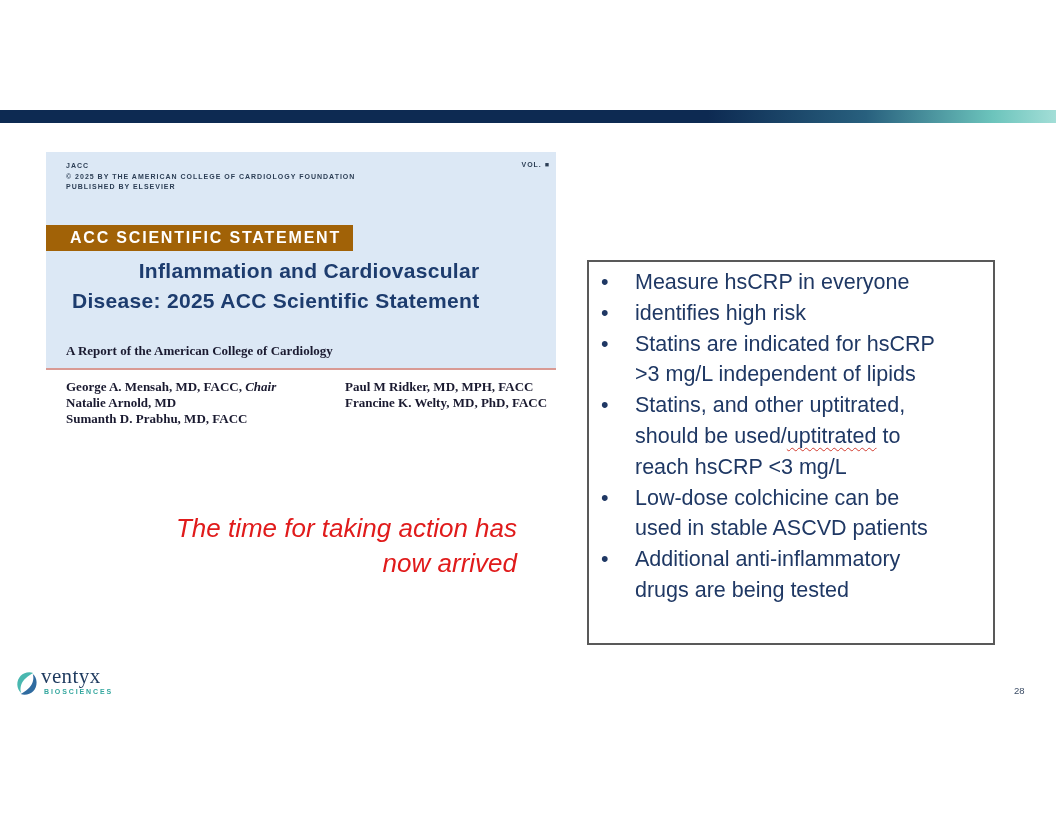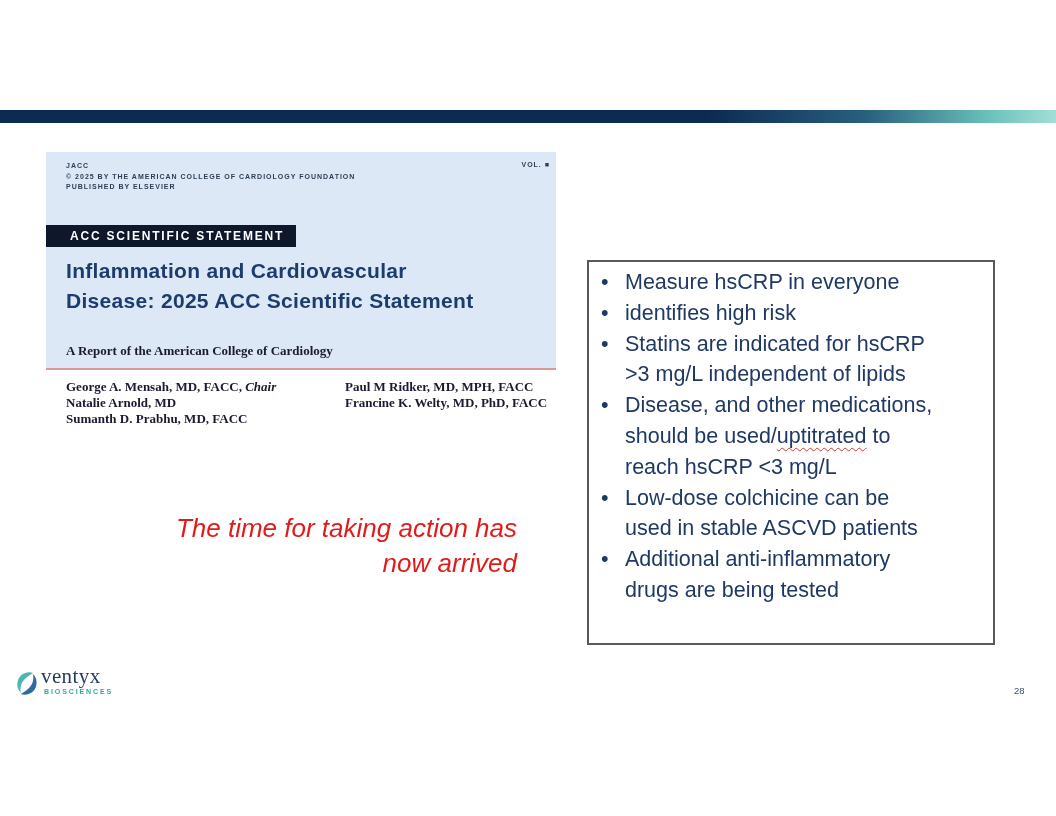--- a/index.html
+++ b/index.html
@@ -11,42 +11,42 @@
   .top-bar { position:absolute; left:0; top:110px; width:1056px; height:13px;
              background:linear-gradient(90deg,#0d2a52 0%,#0d2a52 67%,#28607e 82%,#6cc4bc 94%,#a3ded7 100%); }
 
   
   .journal-card { position:absolute; left:46px; top:152px; width:510px; height:276px; }
   .card-blue { position:absolute; left:0; top:0; width:510px; height:216px; background:#dce8f5; }
   .card-header { position:absolute; left:20px; top:9px; color:#2c3e55; font-size:7px;
                  font-weight:bold; letter-spacing:1px; line-height:10.5px; }
   .card-vol { position:absolute; right:6px; top:9px; color:#2c3e55; font-size:7px;
               font-weight:bold; letter-spacing:1px; }
-  .badge { position:absolute; left:0; top:73px; background:#0f172a; color:#ffffff;
-           font-size:12px; font-weight:bold; letter-spacing:1.8px; padding:4px 12px 4px 24px; }
-  .card-title { position:absolute; left:20px; top:104px; color:#1d3c6e; font-size:21px;
-                font-weight:bold; letter-spacing:0.3px; line-height:30px; white-space:nowrap; }
+  .badge { position:absolute; left:0; top:73px; background:#a16207; color:#ffffff;
+           font-size:16px; font-weight:bold; letter-spacing:1.8px; padding:4px 12px 4px 24px; }
+  .card-title { position:absolute; left:26px; top:104px; color:#1d3c6e; font-size:21px;
+                font-weight:bold; letter-spacing:0.3px; line-height:30px; white-space:nowrap;text-align:right; }
   .card-subtitle { position:absolute; left:20px; top:177px; color:#1a1a30;
                    font-family:"Liberation Serif", serif; font-weight:bold; font-size:13px;margin-top:14px; }
   .pink-rule { position:absolute; left:0; top:216px; width:510px; height:2px; background:#d99a94; }
   .authors-left  { position:absolute; left:20px;  top:227px; }
   .authors-right { position:absolute; left:299px; top:227px; }
   .authors-left div, .authors-right div {
       color:#1a1a30; font-family:"Liberation Serif", serif; font-weight:bold;
       font-size:13px; line-height:16px; white-space:nowrap; }
 
   
   .tagline { position:absolute; left:85px; top:511px; width:432px; text-align:right;
              color:#e01b1b; font-style:italic; font-size:26px; line-height:35px; }
 
   
   .bullet-box { position:absolute; left:587px; top:260px; width:408px; height:385px;
                 border:2px solid #595959; background:#ffffff; }
   .bullet-box ul { list-style:none; margin:0; padding:5px 4px 5px 0; }
-  .bullet-box li { position:relative; padding-left:36px; color:#1f3864;
+  .bullet-box li { position:relative; padding-left:46px; color:#1f3864;
                    font-size:21.5px; line-height:30.8px; }
   .bullet-box li::before { content:"\2022"; position:absolute; left:12px; top:0;
                            color:#1f3864; }
   .squiggle { text-decoration-line:underline; text-decoration-style:wavy;
               text-decoration-color:#d23b2f; text-decoration-thickness:1px;
               text-underline-offset:4px; }
 
   
   .logo { position:absolute; left:13px; top:666px; width:120px; height:38px; }
   .logo-mark { position:absolute; left:0; top:3px; }
@@ -103,21 +103,21 @@
           <div>Measure hsCRP in everyone</div>
         </li>
         <li>
           <div>identifies high risk</div>
         </li>
         <li>
           <div>Statins are indicated for hsCRP</div>
           <div>&gt;3 mg/L independent of lipids</div>
         </li>
         <li>
-          <div>Disease, and other medications,</div>
+          <div>Statins, and other uptitrated,</div>
           <div>should be used/<span class="squiggle">uptitrated</span> to</div>
           <div>reach hsCRP &lt;3 mg/L</div>
         </li>
         <li>
           <div>Low-dose colchicine can be</div>
           <div>used in stable ASCVD patients</div>
         </li>
         <li>
           <div>Additional anti-inflammatory</div>
           <div>drugs are being tested</div>

